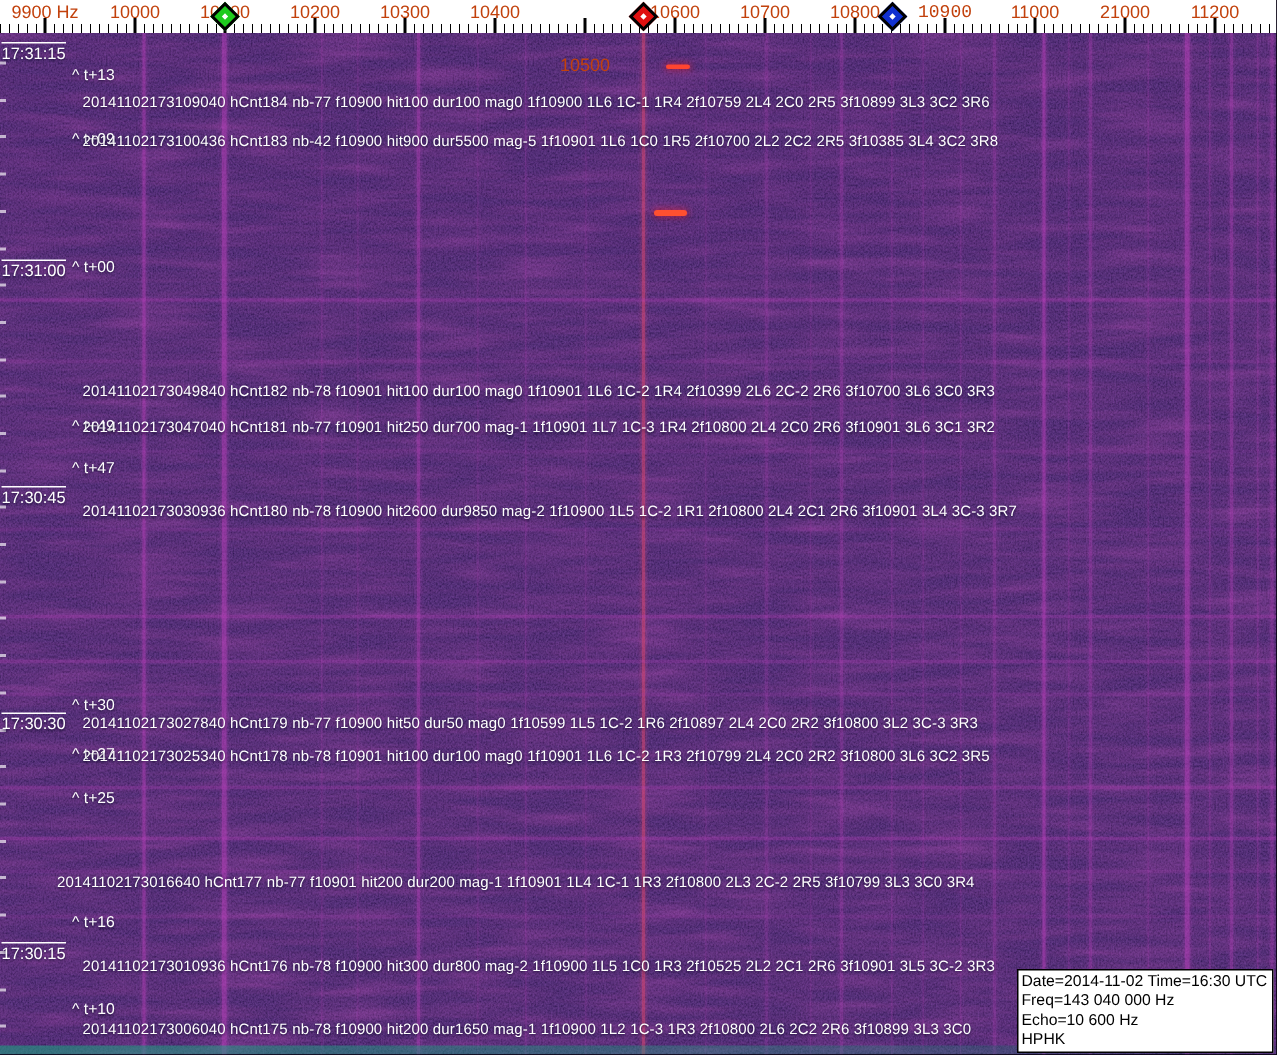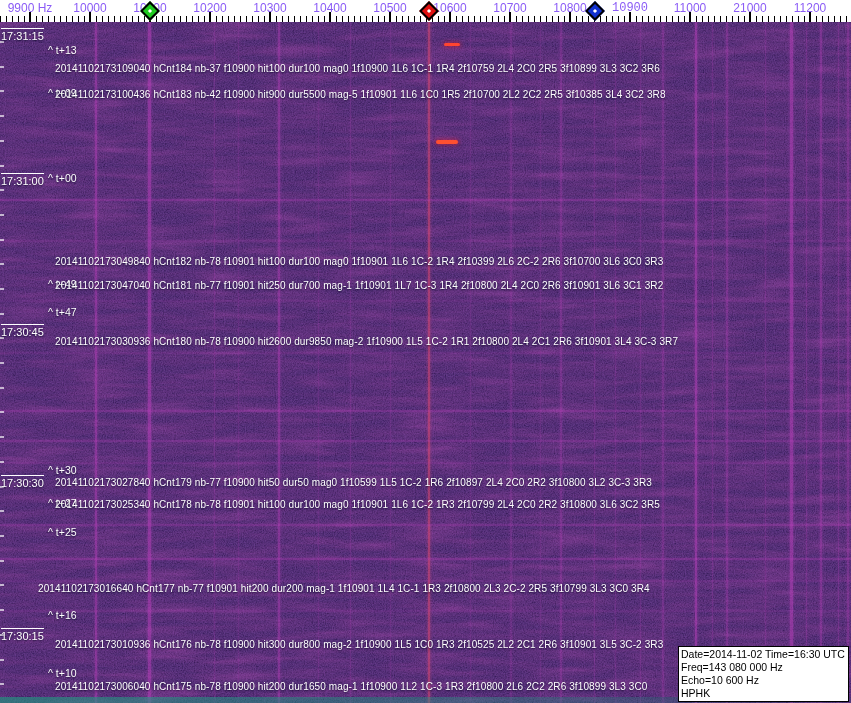--- a/index.html
+++ b/index.html
@@ -3,21 +3,21 @@
 <meta charset="utf-8">
 <style>
   html,body{margin:0;padding:0;background:#000;}
   .screen{position:relative;width:851px;height:703px;overflow:hidden;background:#150b2e;
           font-family:"Liberation Sans",sans-serif;}
   
   .freq-axis{position:absolute;top:0;left:0;width:851px;height:22px;background:#ffffff;z-index:10;}
   .tickstrip{position:absolute;bottom:0;left:0;width:100%;height:6px;
              background:repeating-linear-gradient(90deg,#000 0 1px,transparent 1px 6px);}
   .major-tick{position:absolute;bottom:0;width:2px;height:10px;background:#000;transform:translateX(-50%);}
-  .freq-label{position:absolute;top:1px;transform:translateX(-50%);font-size:12px;color:#8b5cf6;white-space:nowrap;}
+  .freq-label{position:absolute;top:1px;transform:translateX(-50%);font-size:12px;color:#c2410c;white-space:nowrap;}
   .diamond{position:absolute;top:11px;width:10px;height:10px;border:2px solid #000;
            transform:translate(-50%,-50%) rotate(45deg);z-index:12;}
   .diamond::after{content:"";position:absolute;left:50%;top:50%;width:3px;height:3px;background:#fff;
            transform:translate(-50%,-50%);}
   
   .spectro{position:absolute;top:22px;left:0;width:851px;height:681px;overflow:hidden;z-index:1;}
   .vstripe{position:absolute;top:22px;height:681px;z-index:2;}
   .hstripe{position:absolute;left:0;width:851px;height:2px;z-index:2;}
   .echo{position:absolute;z-index:3;border-radius:2px;}
   .bottom-strip{position:absolute;left:0;top:697px;width:851px;height:6px;z-index:3;
@@ -55,21 +55,21 @@
       <div class="freq-label" style="left: 90px;">10000</div>
       <div class="major-tick" style="left: 90px;"></div>
       <div class="freq-label" style="left: 150px;">10100</div>
       <div class="major-tick" style="left: 150px;"></div>
       <div class="freq-label" style="left: 210px;">10200</div>
       <div class="major-tick" style="left: 210px;"></div>
       <div class="freq-label" style="left: 270px;">10300</div>
       <div class="major-tick" style="left: 270px;"></div>
       <div class="freq-label" style="left: 330px;">10400</div>
       <div class="major-tick" style="left: 330px;"></div>
-      <div class="freq-label" style="left: 390px;">10500</div>
+      <div class="freq-label" style="left: 390px; margin-top: 35px;">10500</div>
       <div class="major-tick" style="left: 390px;"></div>
       <div class="freq-label" style="left: 450px;">10600</div>
       <div class="major-tick" style="left: 450px;"></div>
       <div class="freq-label" style="left: 510px;">10700</div>
       <div class="major-tick" style="left: 510px;"></div>
       <div class="freq-label" style="left: 570px;">10800</div>
       <div class="major-tick" style="left: 570px;"></div>
       <div class="freq-label" style="left: 630px; font-family: Liberation Mono, monospace;">10900</div>
       <div class="major-tick" style="left: 630px;"></div>
       <div class="freq-label" style="left: 690px;">11000</div>
@@ -99,41 +99,41 @@
       <rect width="851" height="681" filter="url(#nz)" opacity="0.55"></rect>
       <rect width="851" height="681" filter="url(#nz2)" opacity="0.45"></rect>
     </svg>
   </div>
 
   <div class="bottom-strip"></div>
 
 
   <div class="infobox">
     <div>Date=2014-11-02 Time=16:30 UTC</div>
-    <div>Freq=143 080 000 Hz</div>
+    <div>Freq=143 040 000 Hz</div>
     <div>Echo=10 600 Hz</div>
     <div>HPHK</div>
   </div>
 
 <div class="ov time-label" style="left: 1px; top: 28px;">17:31:15</div>
     <div class="ov time-label" style="left: 1px; top: 173px;">17:31:00</div>
     <div class="ov time-label" style="left: 1px; top: 324px;">17:30:45</div>
     <div class="ov time-label" style="left: 1px; top: 475px;">17:30:30</div>
     <div class="ov time-label" style="left: 1px; top: 628px;">17:30:15</div>
     <div class="ov event-marker" style="left: 48px; top: 44px;">^ t+13</div>
     <div class="ov event-marker" style="left: 48px; top: 87px;">^ t+09</div>
     <div class="ov event-marker" style="left: 48px; top: 172px;">^ t+00</div>
     <div class="ov event-marker" style="left: 48px; top: 278px;">^ t+49</div>
     <div class="ov event-marker" style="left: 48px; top: 306px;">^ t+47</div>
     <div class="ov event-marker" style="left: 48px; top: 464px;">^ t+30</div>
     <div class="ov event-marker" style="left: 48px; top: 497px;">^ t+27</div>
     <div class="ov event-marker" style="left: 48px; top: 526px;">^ t+25</div>
     <div class="ov event-marker" style="left: 48px; top: 609px;">^ t+16</div>
     <div class="ov event-marker" style="left: 48px; top: 667px;">^ t+10</div>
-    <div class="ov data-line" style="left: 55px; top: 63px;">20141102173109040 hCnt184 nb-37 f10900 hit100 dur100 mag0 1f10900 1L6 1C-1 1R4 2f10759 2L4 2C0 2R5 3f10899 3L3 3C2 3R6</div>
+    <div class="ov data-line" style="left: 55px; top: 63px;">20141102173109040 hCnt184 nb-77 f10900 hit100 dur100 mag0 1f10900 1L6 1C-1 1R4 2f10759 2L4 2C0 2R5 3f10899 3L3 3C2 3R6</div>
     <div class="ov data-line" style="left: 55px; top: 89px;">20141102173100436 hCnt183 nb-42 f10900 hit900 dur5500 mag-5 1f10901 1L6 1C0 1R5 2f10700 2L2 2C2 2R5 3f10385 3L4 3C2 3R8</div>
     <div class="ov data-line" style="left: 55px; top: 256px;">20141102173049840 hCnt182 nb-78 f10901 hit100 dur100 mag0 1f10901 1L6 1C-2 1R4 2f10399 2L6 2C-2 2R6 3f10700 3L6 3C0 3R3</div>
     <div class="ov data-line" style="left: 55px; top: 280px;">20141102173047040 hCnt181 nb-77 f10901 hit250 dur700 mag-1 1f10901 1L7 1C-3 1R4 2f10800 2L4 2C0 2R6 3f10901 3L6 3C1 3R2</div>
     <div class="ov data-line" style="left: 55px; top: 336px;">20141102173030936 hCnt180 nb-78 f10900 hit2600 dur9850 mag-2 1f10900 1L5 1C-2 1R1 2f10800 2L4 2C1 2R6 3f10901 3L4 3C-3 3R7</div>
     <div class="ov data-line" style="left: 55px; top: 477px;">20141102173027840 hCnt179 nb-77 f10900 hit50 dur50 mag0 1f10599 1L5 1C-2 1R6 2f10897 2L4 2C0 2R2 3f10800 3L2 3C-3 3R3</div>
     <div class="ov data-line" style="left: 55px; top: 499px;">20141102173025340 hCnt178 nb-78 f10901 hit100 dur100 mag0 1f10901 1L6 1C-2 1R3 2f10799 2L4 2C0 2R2 3f10800 3L6 3C2 3R5</div>
     <div class="ov data-line" style="left: 38px; top: 583px;">20141102173016640 hCnt177 nb-77 f10901 hit200 dur200 mag-1 1f10901 1L4 1C-1 1R3 2f10800 2L3 2C-2 2R5 3f10799 3L3 3C0 3R4</div>
     <div class="ov data-line" style="left: 55px; top: 639px; text-align: right;">20141102173010936 hCnt176 nb-78 f10900 hit300 dur800 mag-2 1f10900 1L5 1C0 1R3 2f10525 2L2 2C1 2R6 3f10901 3L5 3C-2 3R3</div>
     <div class="ov data-line" style="left: 55px; top: 681px;">20141102173006040 hCnt175 nb-78 f10900 hit200 dur1650 mag-1 1f10900 1L2 1C-3 1R3 2f10800 2L6 2C2 2R6 3f10899 3L3 3C0</div>
     <div class="ltick" style="top: 41px;"></div>

